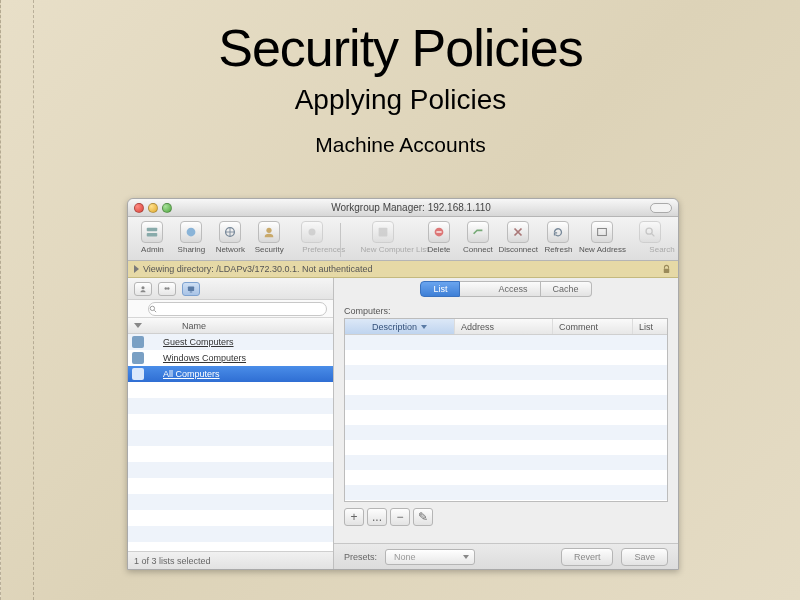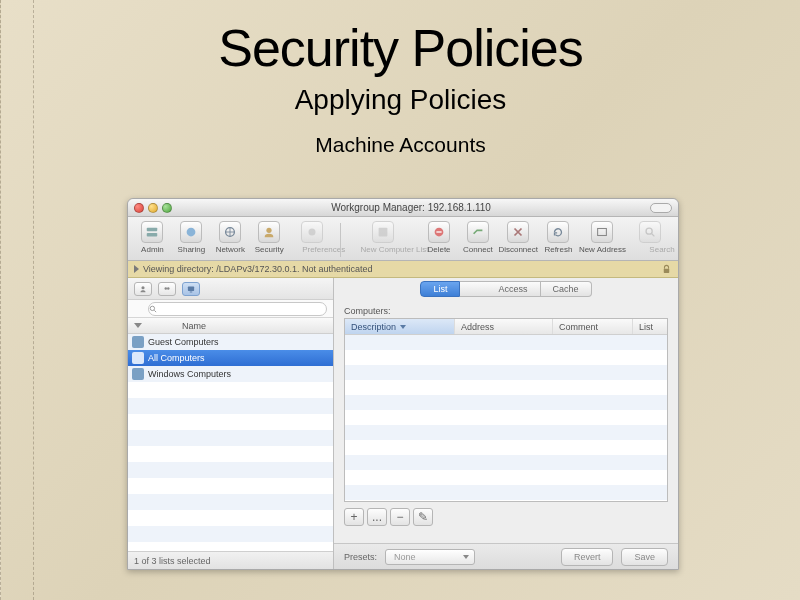--- a/index.html
+++ b/index.html
@@ -91,21 +91,21 @@
 .sglass{ position:relative; left:14px; pointer-events:none; }
 
 .colhead{
   height:16px; background:linear-gradient(#fafafa,#e6e6e6); border-bottom:1px solid #cfcfcf;
   display:flex; align-items:center; padding:0 6px; gap:4px;
 }
 .colhead .tri{ width:0;height:0;border-left:4px solid transparent;border-right:4px solid transparent;border-top:5px solid #888; }
 .colhead .txt{ font-size:9px; color:#555;margin-left:36px; }
 
 .list{ flex:1; overflow:hidden; font-size:9px; }
-.row{ height:16px; display:flex; align-items:center; padding:0 4px; gap:4px; }
+.row{ height:16px; display:flex; align-items:center; padding:0 4px; gap:19px;text-decoration:underline; }
 .row:nth-child(odd){ background:#eef3fa; }
 .row:nth-child(even){ background:#fff; }
 .row.sel{ background:linear-gradient(#4a8de8,#2f6ed3); color:#fff; }
 .row .ic{ width:12px; height:12px; background:#7aa0c4; border-radius:2px; }
 .row.sel .ic{ background:#dbe8fb; }
 
 .status{ height:18px; background:linear-gradient(#f1f1f1,#e2e2e2); border-top:1px solid #cfcfcf; display:flex; align-items:center; padding:0 6px; font-size:9px; color:#666; }
 
 
 .tabs{ height:22px; display:flex; align-items:center; justify-content:center; gap:0; background:#eee; }
@@ -115,21 +115,21 @@
 .tab.mid{ border-left:none;padding-left:38px; }
 .tab.sel{ background:linear-gradient(#6aa5ef,#3e7fd6); color:#fff; border-color:#3a72bf; }
 
 .panelLabel{ font-size:9px; color:#555; padding:6px 10px 2px 10px; }
 
 .table{
   margin:0 10px; border:1px solid #bcbcbc; background:#fff; height:184px; display:flex; flex-direction:column;
 }
 .thead{ height:16px; display:flex; background:linear-gradient(#fafafa,#e7e7e7); border-bottom:1px solid #cfcfcf; }
 .th{ font-size:9px; color:#555; padding:0 6px; display:flex; align-items:center; border-right:1px solid #dcdcdc; }
-.th.sort{ background:linear-gradient(#dce8f7,#bfd4ef); color:#34517a; }
+.th.sort{ background:linear-gradient(#dce8f7,#bfd4ef); color:#34517a;justify-content:center; }
 .th .tri{ margin-left:4px; width:0;height:0;border-left:3px solid transparent;border-right:3px solid transparent;border-top:4px solid #5a7ba5; }
 .tbody{ flex:1; }
 .trow{ height:15px; }
 .trow:nth-child(odd){ background:#eef3fa; }
 .trow:nth-child(even){ background:#fff; }
 
 .btnbar{ margin:6px 10px 0 10px; display:flex; gap:3px; }
 .sq{ width:20px; height:18px; border:1px solid #b5b5b5; border-radius:3px; background:linear-gradient(#fdfdfd,#e3e3e3); display:flex; align-items:center; justify-content:center; font-size:12px; color:#666; }
 
 .footer{
@@ -311,27 +311,27 @@
         </div>
         <div class="colhead">
           <div class="tri"></div>
           <div class="txt">Name</div>
         </div>
         <div class="list">
           <div class="row">
             <div class="ic"></div>
             <div>Guest Computers</div>
           </div>
+          <div class="row">
+            <div class="ic"></div>
+            <div>Windows Computers</div>
+          </div>
           <div class="row sel">
             <div class="ic"></div>
             <div>All Computers</div>
-          </div>
-          <div class="row">
-            <div class="ic"></div>
-            <div>Windows Computers</div>
           </div>
           <div class="row"></div>
           <div class="row"></div>
           <div class="row"></div>
           <div class="row"></div>
           <div class="row"></div>
           <div class="row"></div>
           <div class="row"></div>
           <div class="row"></div>
           <div class="row"></div>

